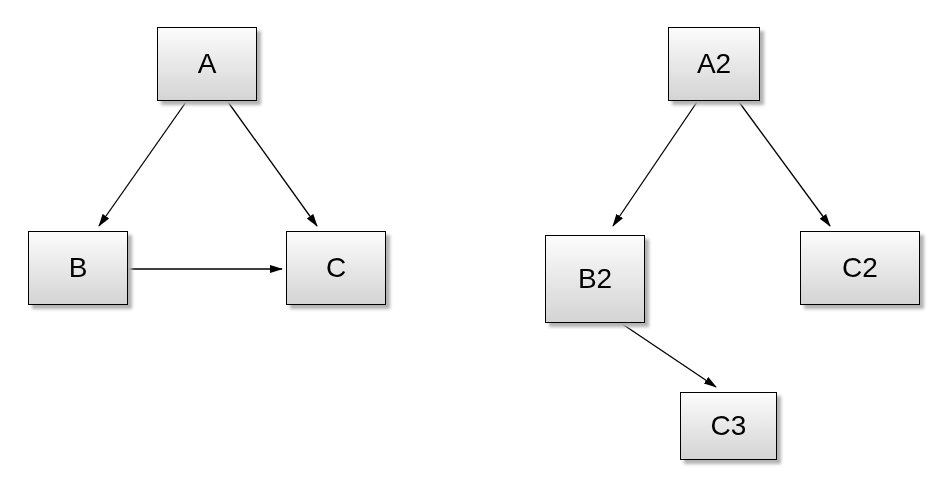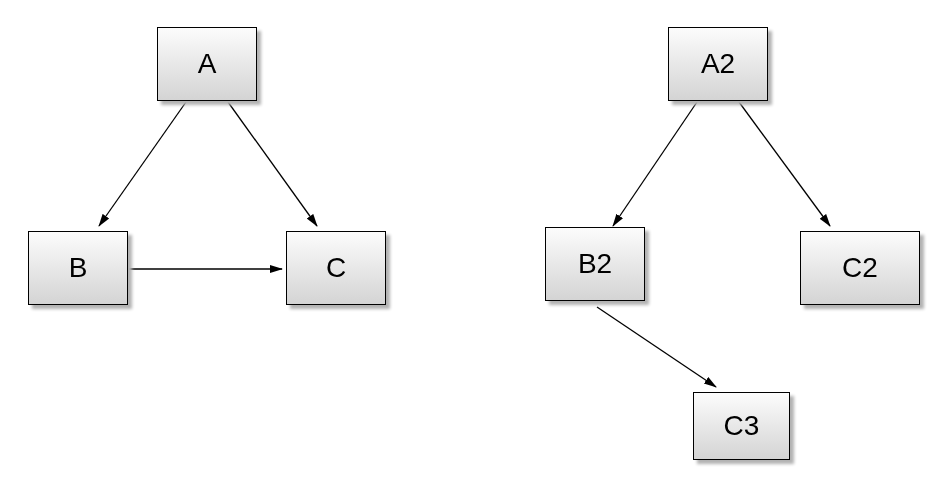--- a/index.html
+++ b/index.html
@@ -63,26 +63,26 @@
   <div id="node-layer">
       <div class="node" style="left: 157px; top: 27px; width: 100px; height: 74px;">
         <span>A</span>
       </div>
       <div class="node" style="left: 28px; top: 231px; width: 100px; height: 74px;">
         <span>B</span>
       </div>
       <div class="node" style="left: 286px; top: 231px; width: 100px; height: 74px;">
         <span>C</span>
       </div>
-      <div class="node" style="left: 668px; top: 27px; width: 100px; height: 74px;">
+      <div class="node" style="left: 668px; top: 27px; width: 92px; height: 74px;">
         <span>A2</span>
       </div>
-      <div class="node" style="left: 545px; top: 227px; width: 100px; height: 74px; text-align: center;">
+      <div class="node" style="left: 545px; top: 235px; width: 100px; height: 88px; text-align: center;">
         <span>B2</span>
       </div>
       <div class="node" style="left: 800px; top: 231px; width: 120px; height: 74px;">
         <span>C2</span>
       </div>
-      <div class="node" style="left: 680px; top: 392px; width: 97px; height: 68px; margin-left: 13px;">
+      <div class="node" style="left: 680px; top: 392px; width: 97px; height: 68px;">
         <span>C3</span>
       </div>
     </div>
 </div>
 
 </body></html>

